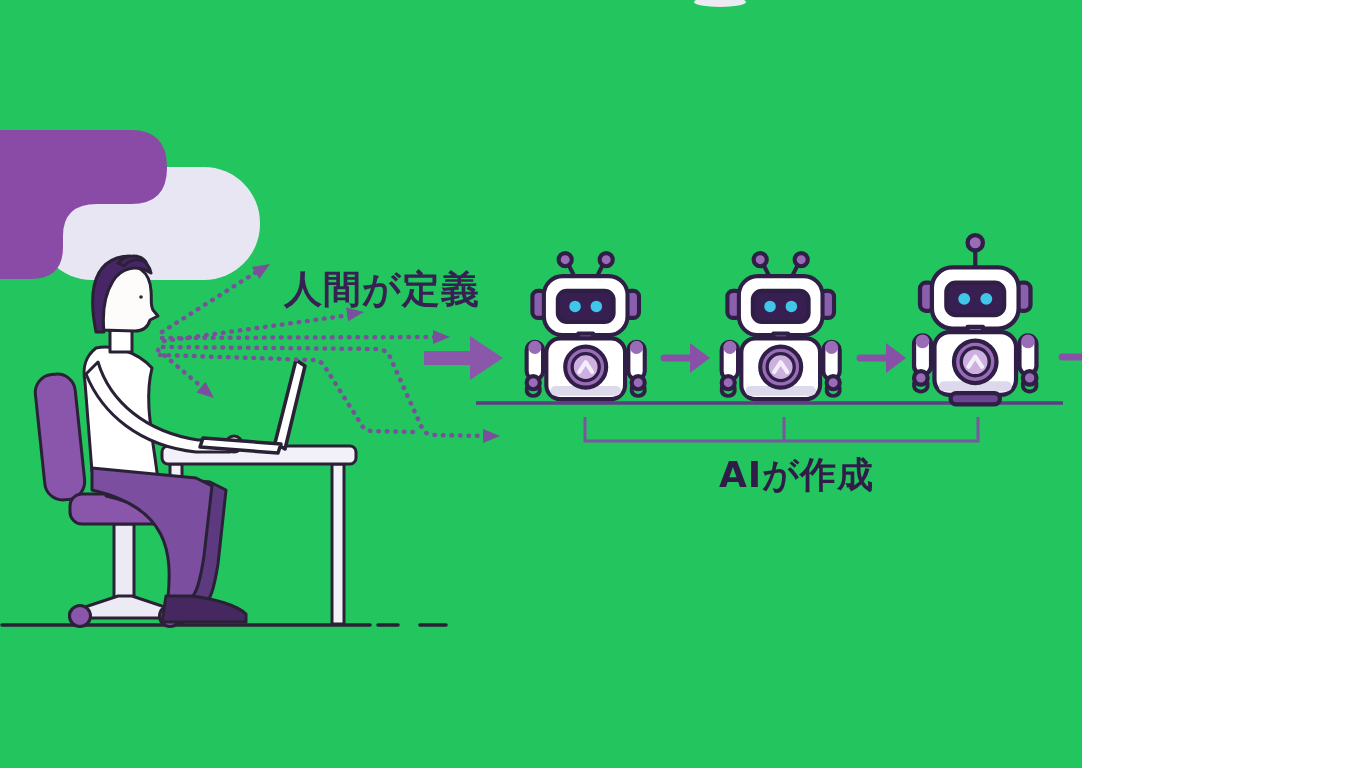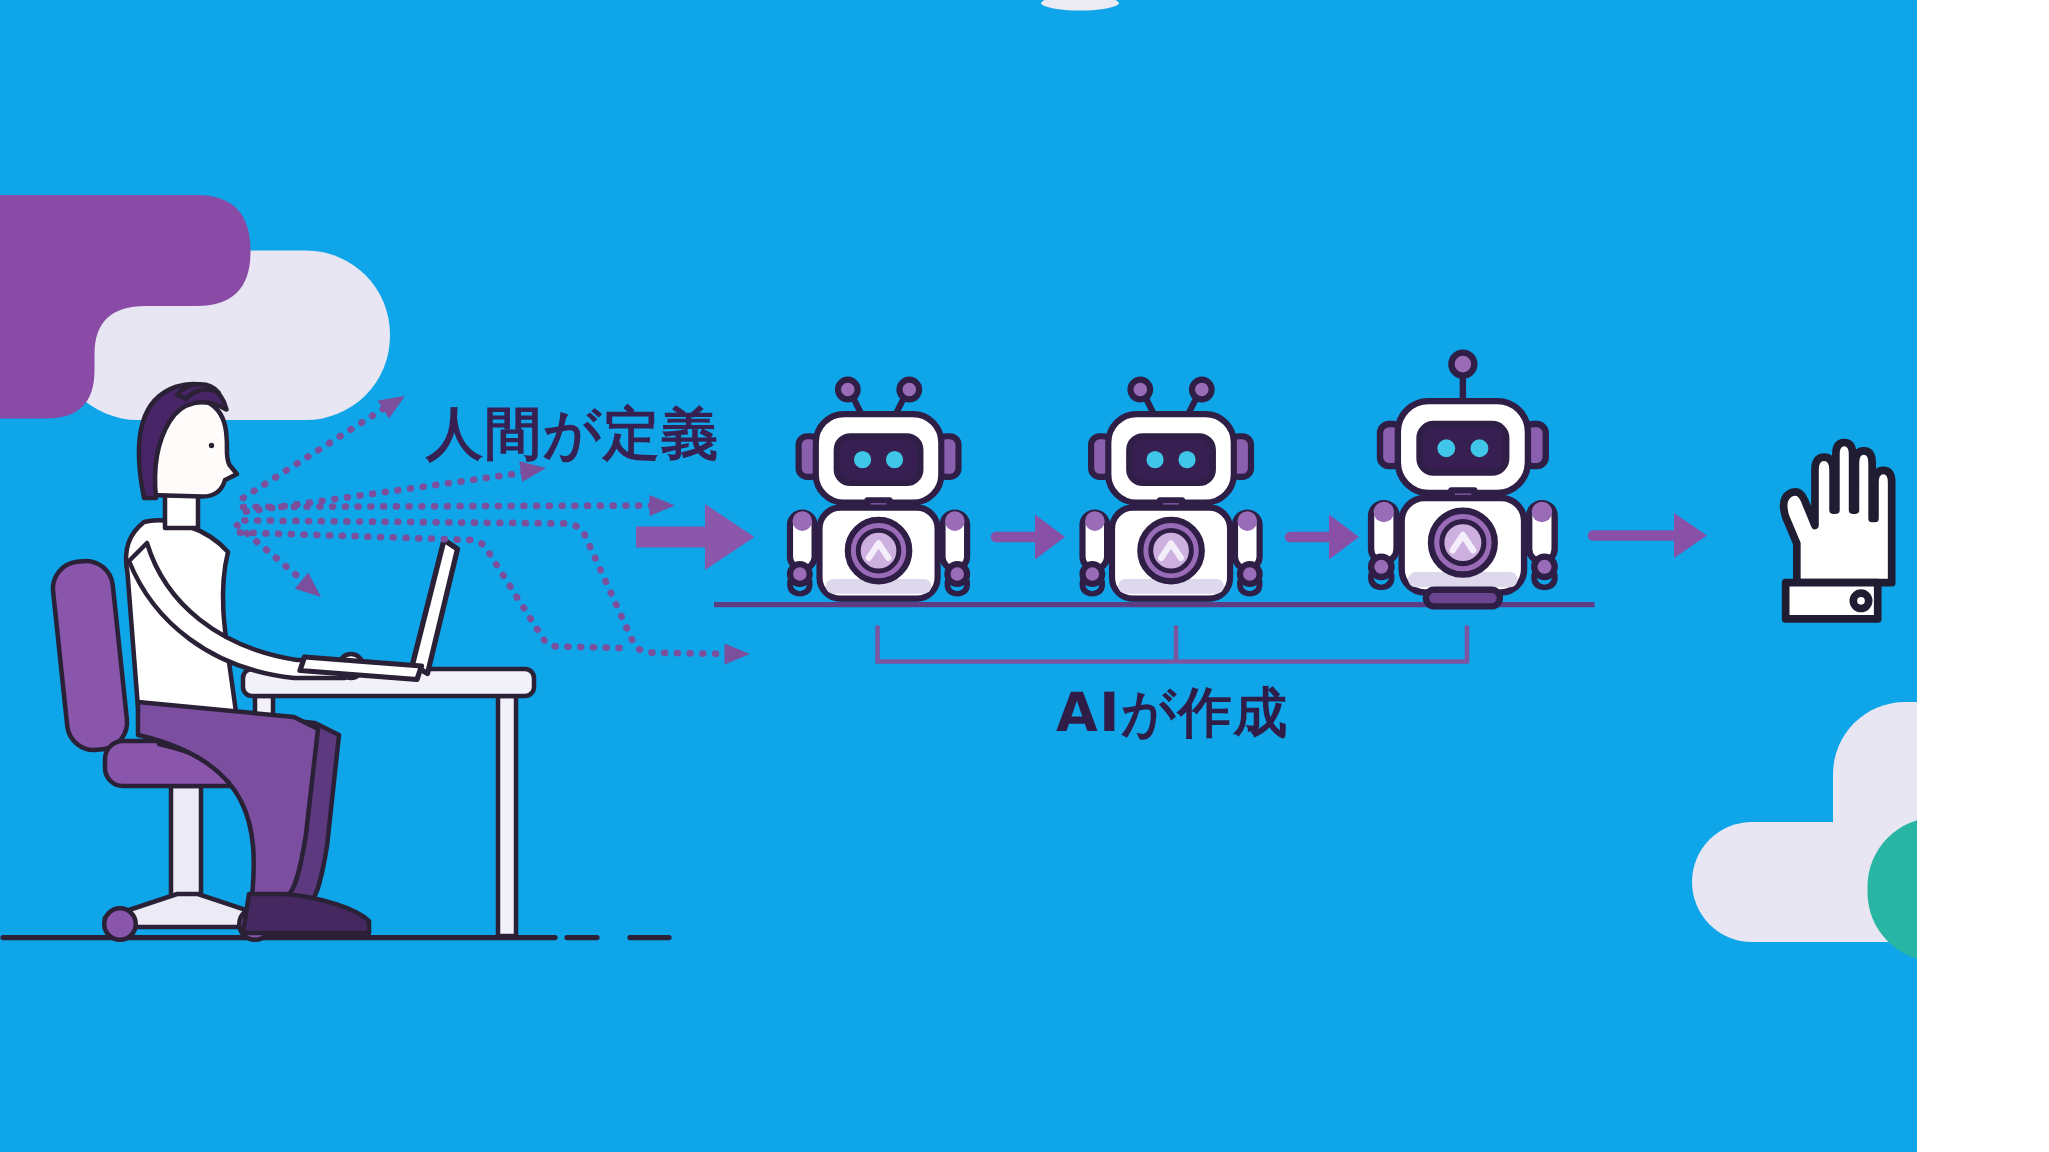--- a/index.html
+++ b/index.html
@@ -1,26 +1,26 @@
 <!DOCTYPE html>
 <html><head>
 <meta charset="utf-8">
 <style>
   html,body{margin:0;padding:0;background:#fff;}
   .stage{
-    position:relative;width:1278px;height:768px;overflow:hidden;background:#0ea5e9;
+    position:relative;width:1082px;height:768px;overflow:hidden;background:#22c55e;
     font-family:"DejaVu Sans","Liberation Sans",sans-serif;
   }
   .stage svg{position:absolute;left:0;top:0;}
   .label{
     position:absolute;font-weight:800;letter-spacing:1px;white-space:nowrap;
     font-family:"DejaVu Sans","Liberation Sans",sans-serif;
   }
   .label-defines{left:284px;top:264px;font-size:38px;color:#372153;}
-  .label-creates{left:704px;top:451px;font-size:36px;color:#301d47;}
+  .label-creates{left:719px;top:451px;font-size:36px;color:#301d47;}
   .label-judges{left:1136px;top:451px;font-size:37px;color:#21202f;}
 </style>
 </head>
 <body>
 
 <div class="stage">
 
 <svg width="1366" height="768" viewBox="0 0 1366 768">
   <defs>
     <g id="robotA" stroke="#2f1e45" stroke-width="5" stroke-linejoin="round" stroke-linecap="round" fill="#fff">

